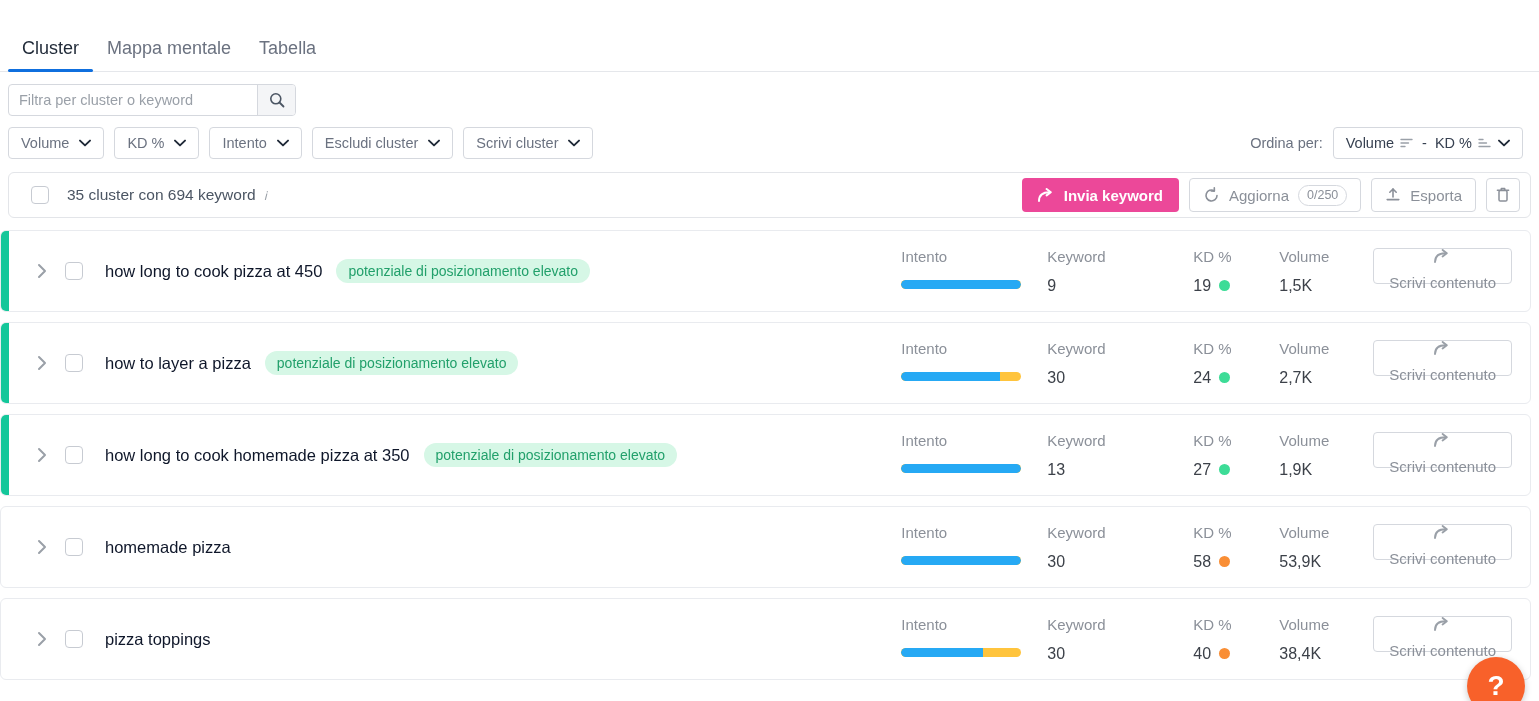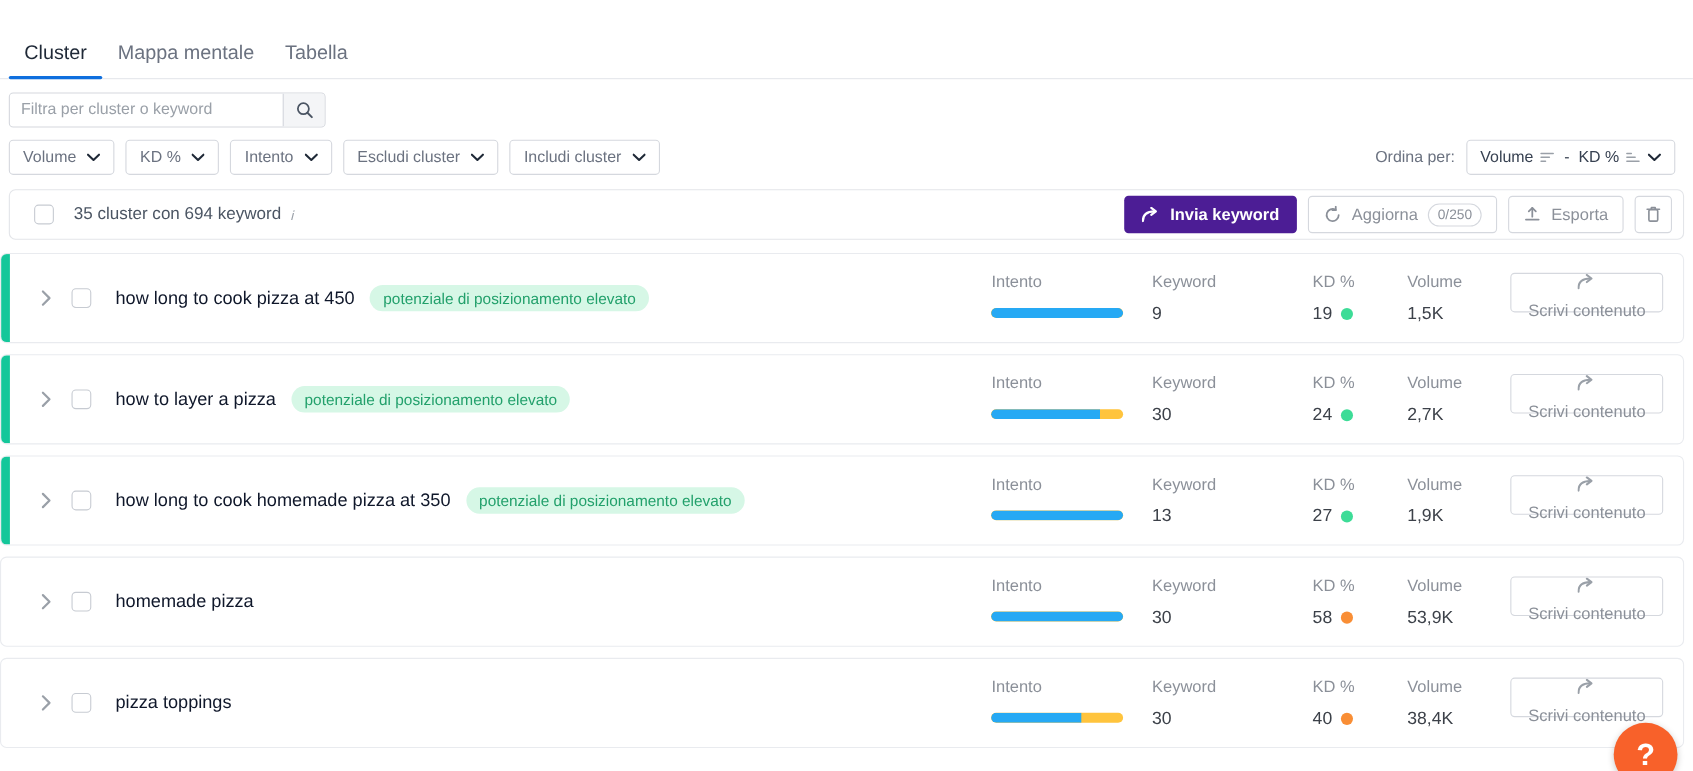--- a/index.html
+++ b/index.html
@@ -135,21 +135,21 @@
     font-style: italic;
     cursor: pointer;
   }
   .toolbar-actions {
     margin-left: auto;
     display: flex; align-items: center; gap: 10px;
   }
   .btn-primary {
     display: inline-flex; align-items: center; gap: 9px;
     height: 34px; padding: 16px 16px;
-    background: #4c1d95;
+    background: #ec4899;
     color: #fff;
     border: 0; border-radius: 4px;
     font-size: 15px; font-weight: bold;
     cursor: pointer; white-space: nowrap;
     font-family: "Liberation Sans", sans-serif;
   }
   .btn-ghost {
     display: inline-flex; align-items: center; gap: 9px;
     height: 34px; padding: 0 13px;
     background: #fff;
@@ -326,21 +326,21 @@
         </div>
         <div class="chip">
           <span>Escludi cluster</span>
           <span class="caret">
             <svg width="12" height="8" viewBox="0 0 12 8">
               <path d="M1 1.6 L6 6.4 L11 1.6" fill="none" stroke="#1f2937" stroke-width="1.9" stroke-linecap="round" stroke-linejoin="round"></path>
             </svg>
           </span>
         </div>
         <div class="chip">
-          <span>Includi cluster</span>
+          <span>Scrivi cluster</span>
           <span class="caret">
             <svg width="12" height="8" viewBox="0 0 12 8">
               <path d="M1 1.6 L6 6.4 L11 1.6" fill="none" stroke="#1f2937" stroke-width="1.9" stroke-linecap="round" stroke-linejoin="round"></path>
             </svg>
           </span>
         </div>
         <div class="sort-area">
         <span class="sort-label">Ordina per:</span>
         <div class="sort-chip">
           <span>Volume</span>

